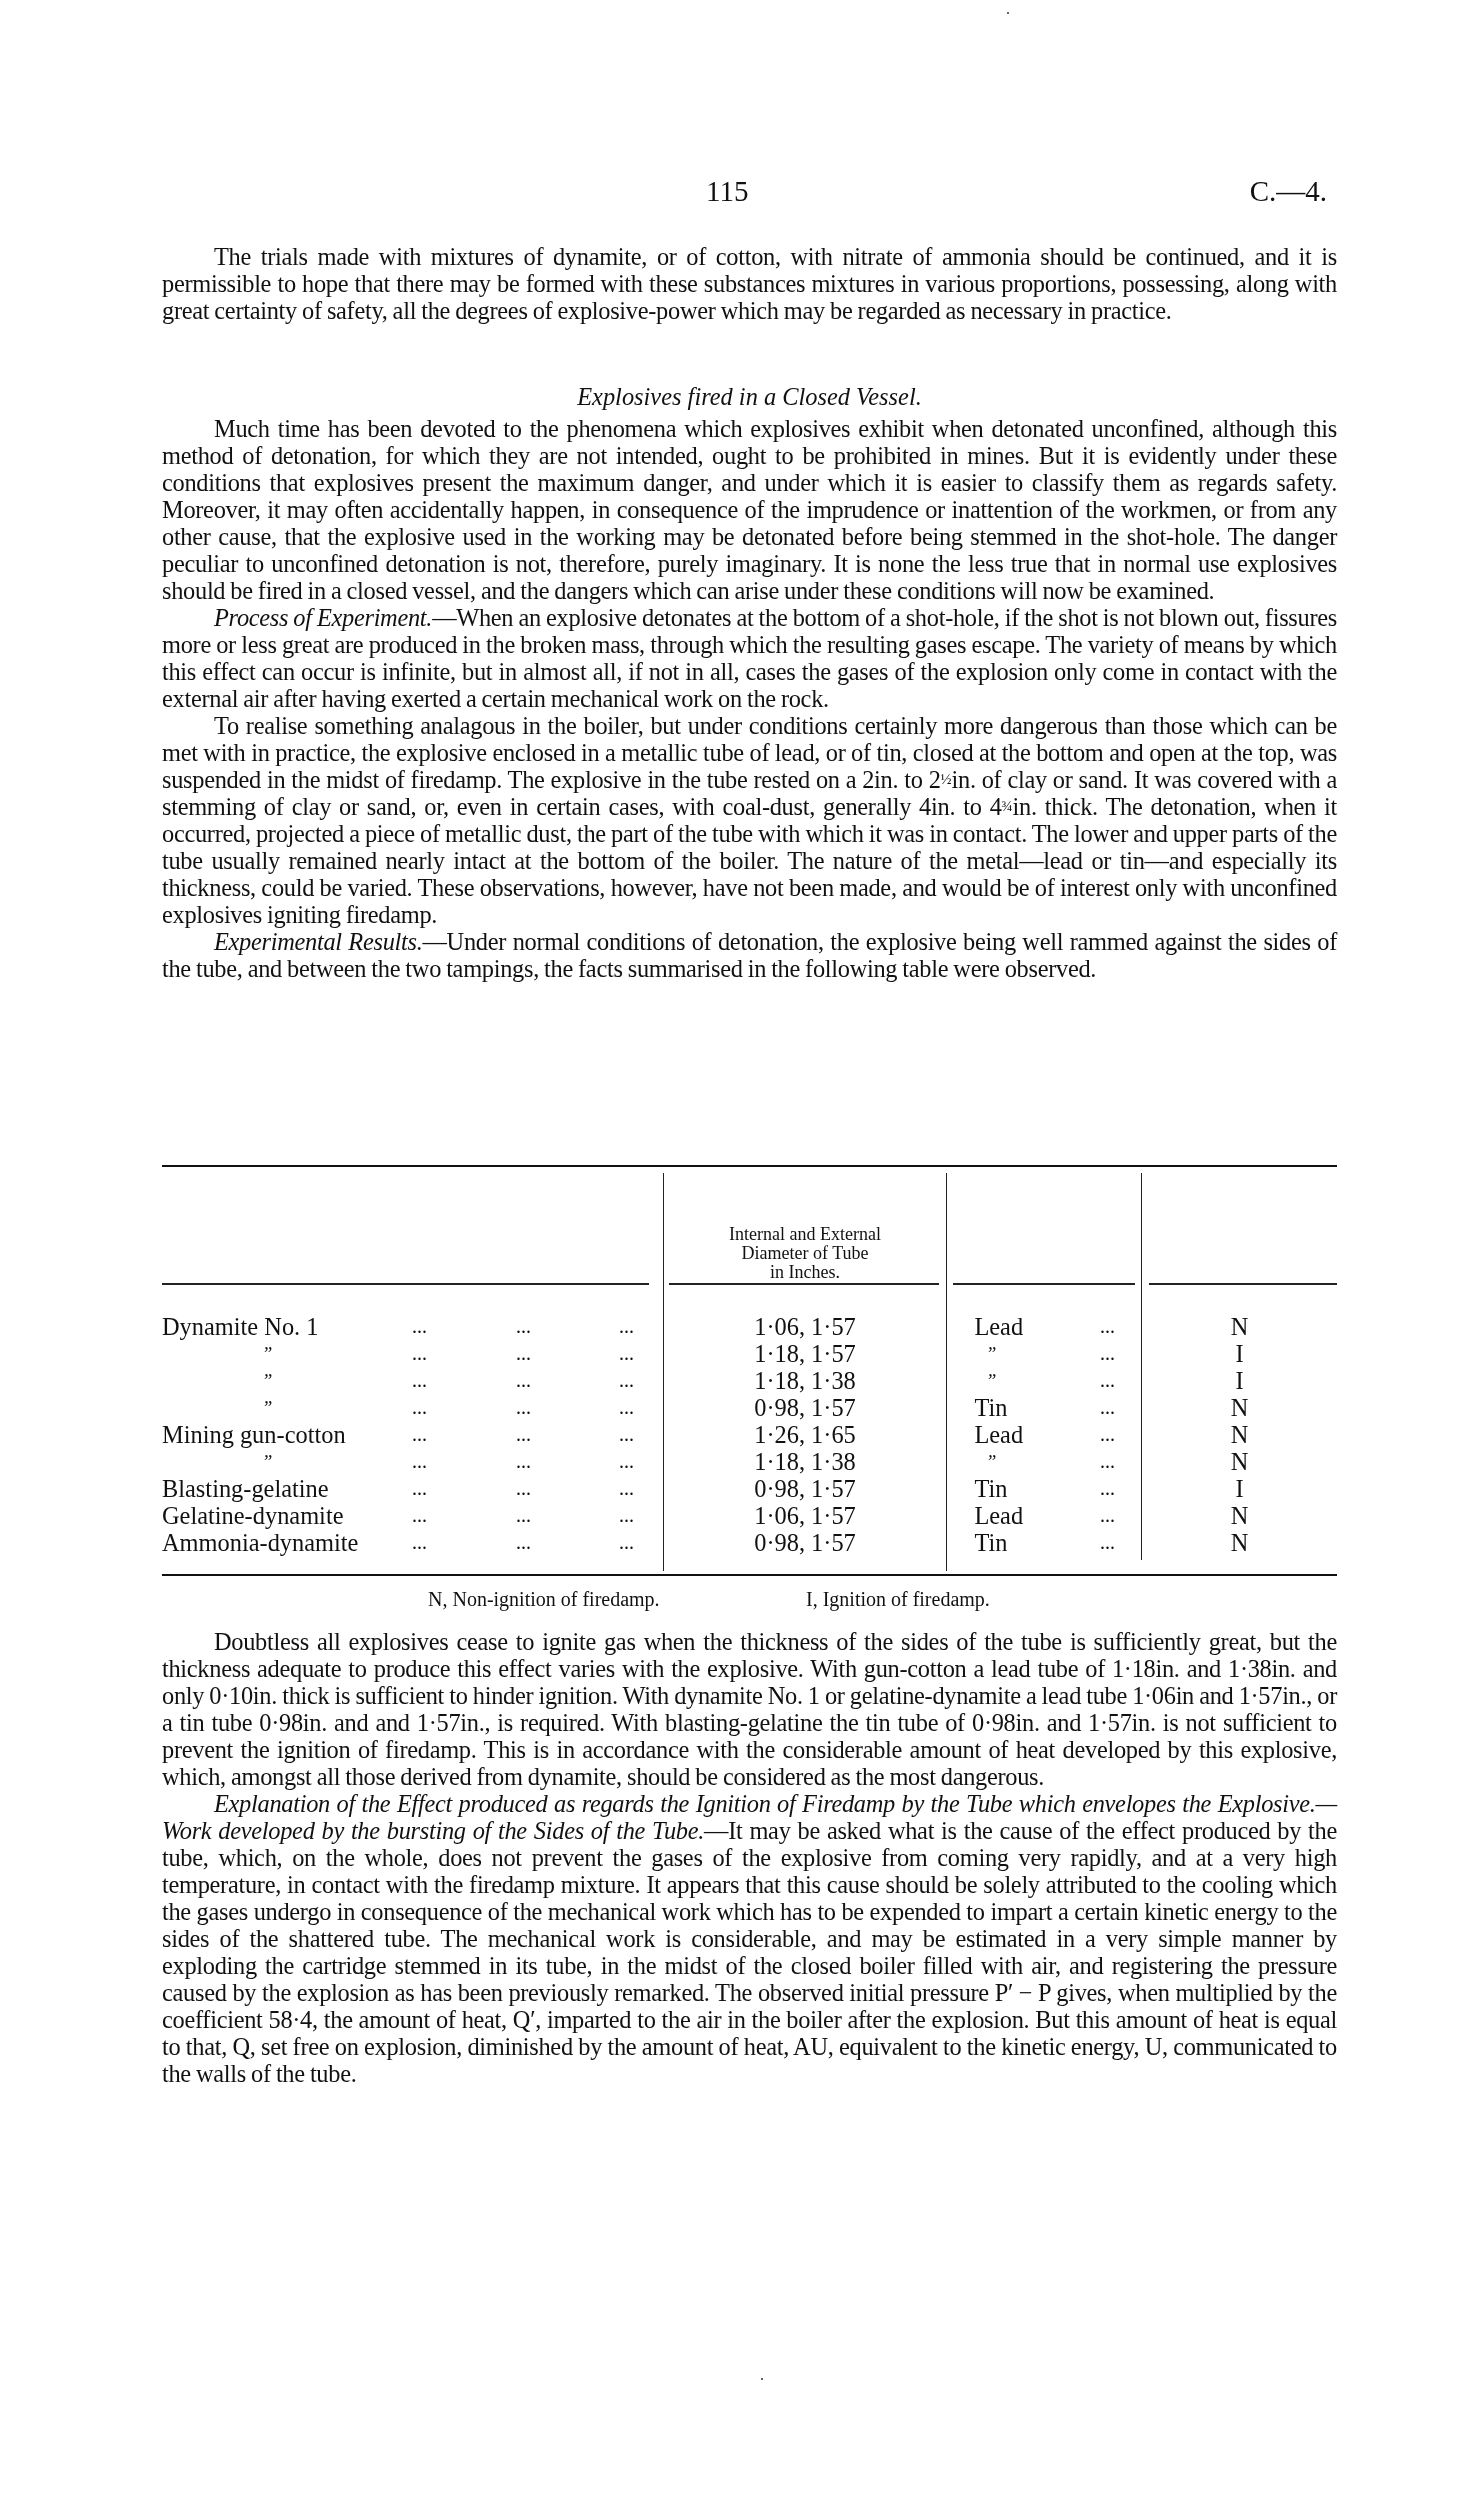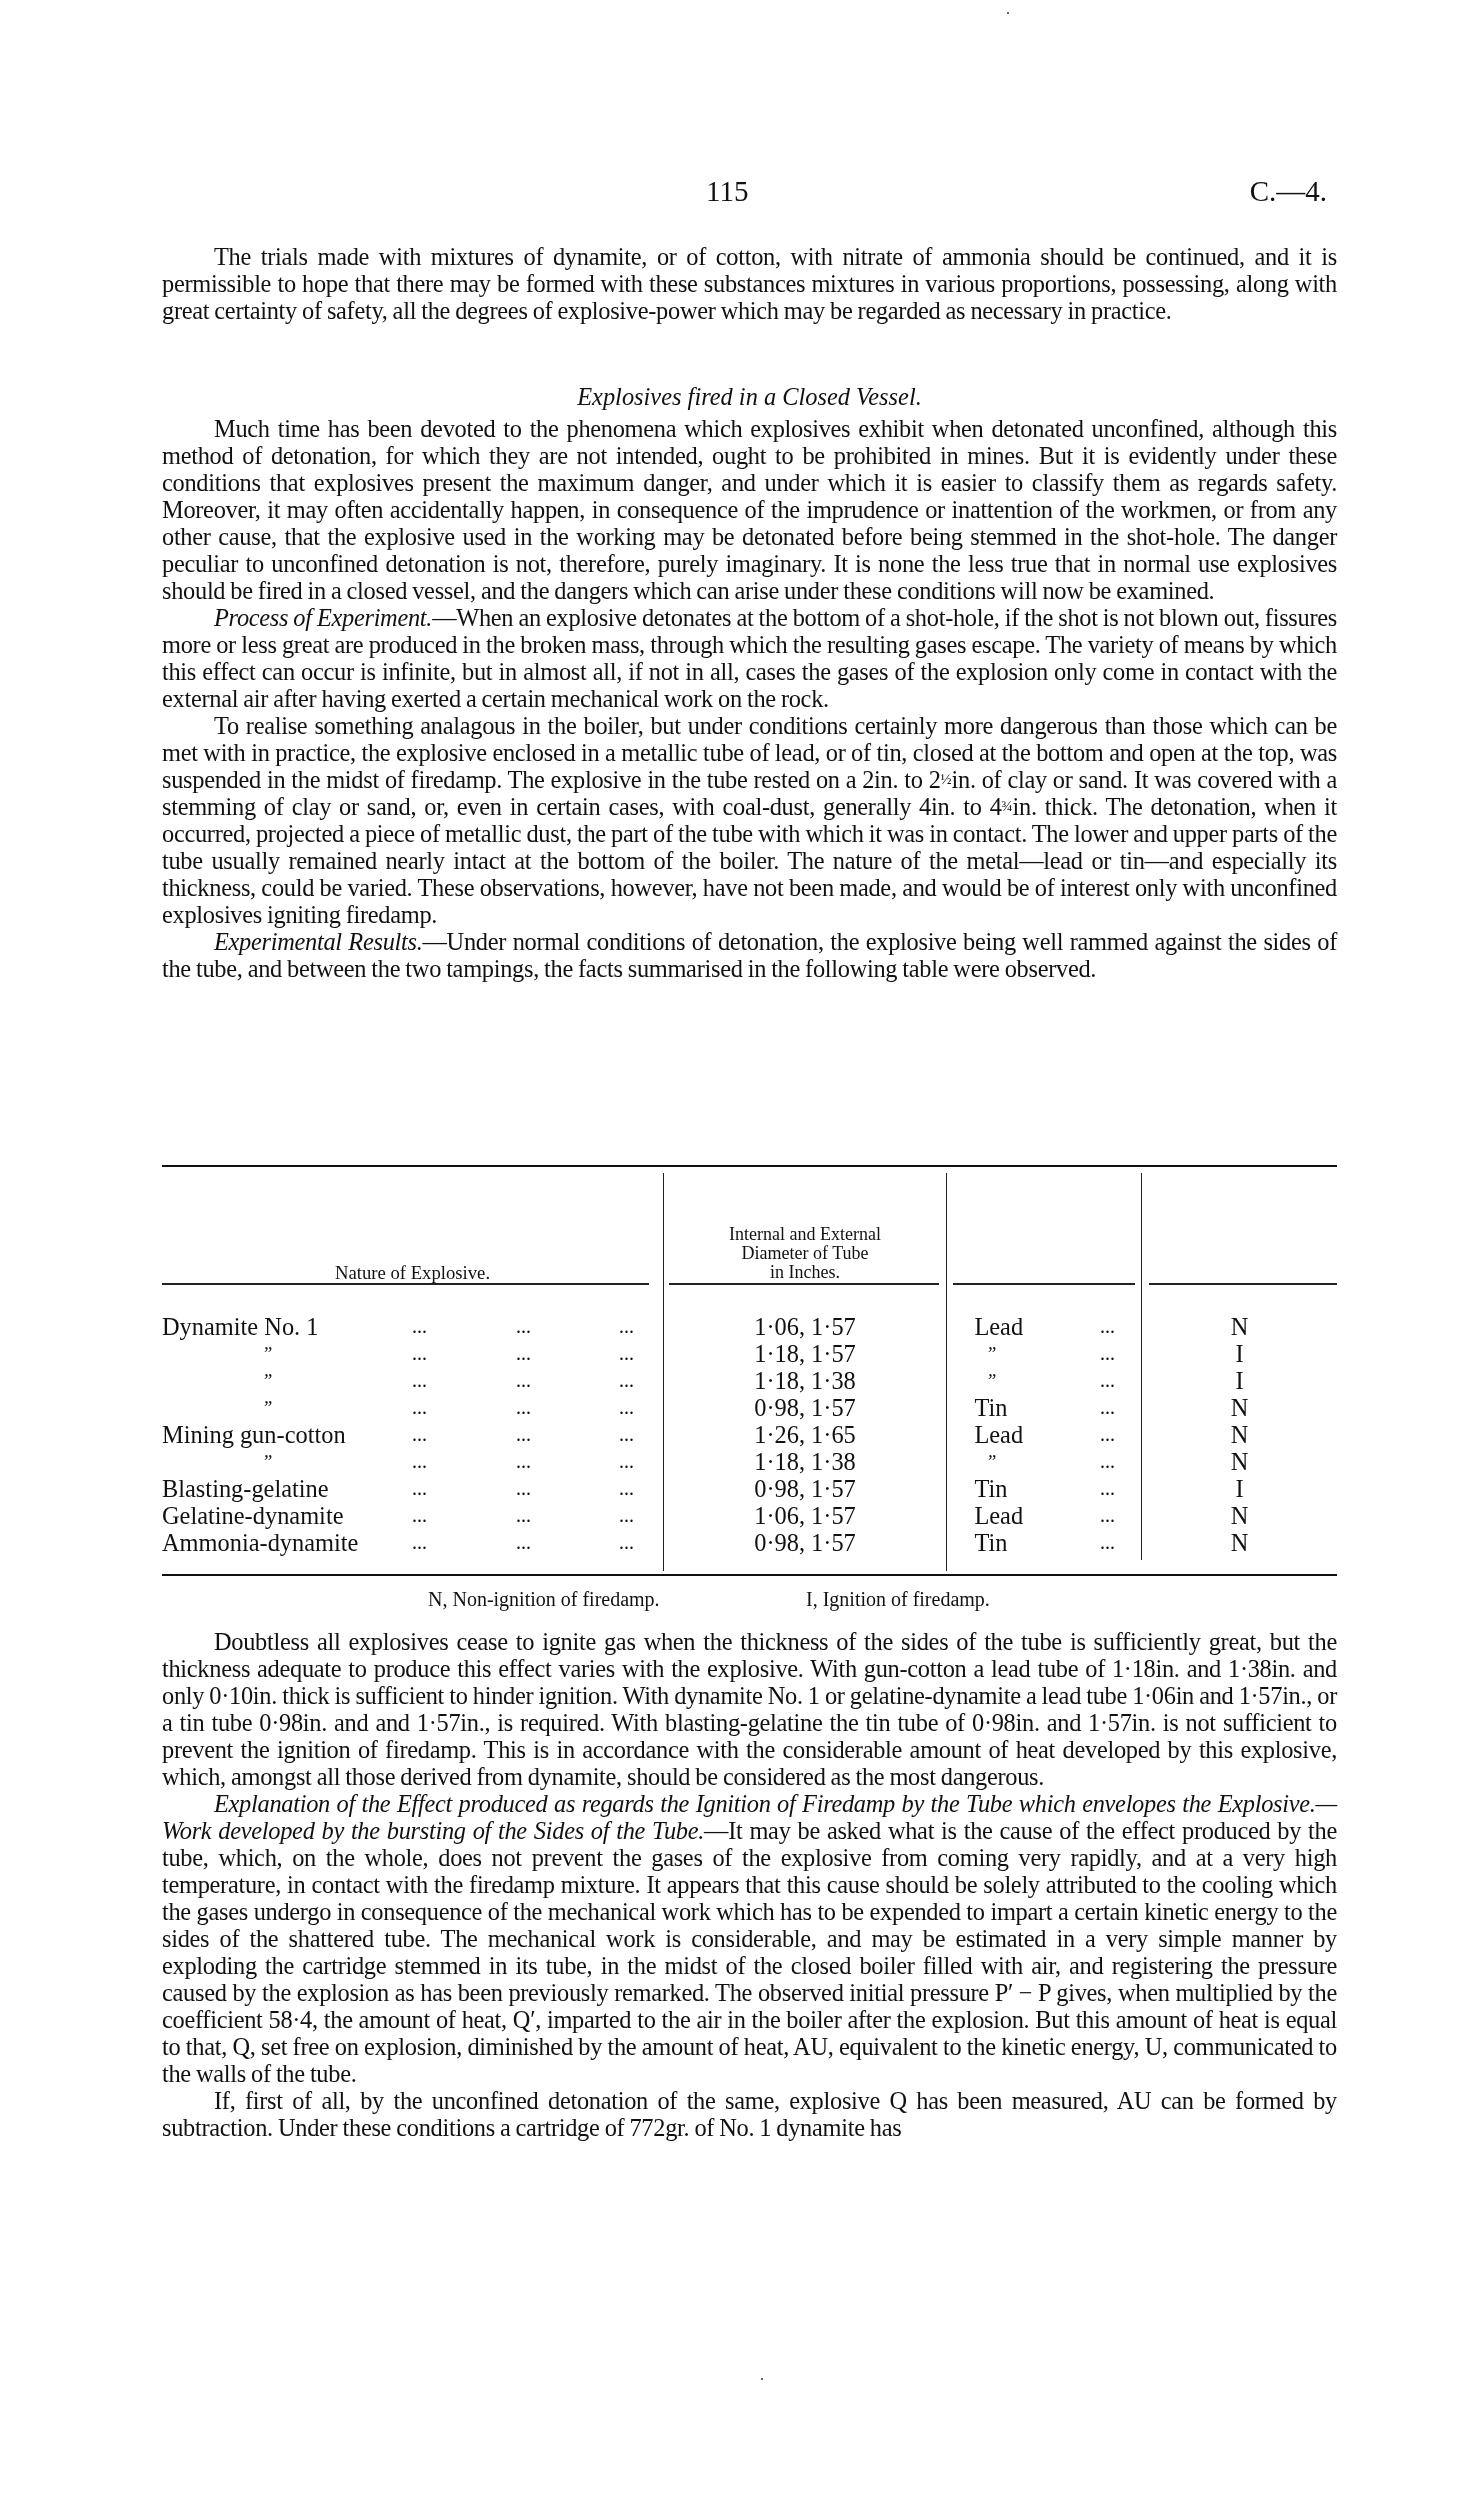--- a/index.html
+++ b/index.html
@@ -112,23 +112,20 @@
     <em>Experimental Results.</em><span>—Under normal conditions of detonation, the explosive being well rammed against the sides of the tube, and between the two tampings, the facts summarised in the following table were observed.</span>
   </p>
 </div>
 
 <div class="table-wrap">
   <div class="rule-top"></div>
   <div class="vline v1"></div>
   <div class="vline v2"></div>
   <div class="vline v3"></div>
 
-  <div class="th c0">
-      <span>Nature of Explosive.</span>
-    </div>
   <div class="th c1">
       <span>Internal and External
 Diameter of Tube
 in Inches.</span>
     </div>
 
   <div class="head-rule h0"></div>
   <div class="head-rule h1"></div>
   <div class="head-rule h2"></div>
   <div class="head-rule h3"></div>
@@ -245,20 +242,17 @@
   <span class="leg-i">I, Ignition of firedamp.</span>
 </div>
 
 <div class="text-block" id="block3">
   <p>
     <span>Doubtless all explosives cease to ignite gas when the thickness of the sides of the tube is sufficiently great, but the thickness adequate to produce this effect varies with the explosive. With gun-cotton a lead tube of 1·18in. and 1·38in. and only 0·10in. thick is sufficient to hinder ignition. With dynamite No. 1 or gelatine-dynamite a lead tube 1·06in and 1·57in., or a tin tube 0·98in. and and 1·57in., is required. With blasting-gelatine the tin tube of 0·98in. and 1·57in. is not sufficient to prevent the ignition of firedamp. This is in accordance with the considerable amount of heat developed by this explosive, which, amongst all those derived from dynamite, should be considered as the most dangerous.</span>
   </p>
   <p>
     <em>Explanation of the Effect produced as regards the Ignition of Firedamp by the Tube which envelopes the Explosive.—Work developed by the bursting of the Sides of the Tube.</em><span>—It may be asked what is the cause of the effect produced by the tube, which, on the whole, does not prevent the gases of the explosive from coming very rapidly, and at a very high temperature, in contact with the firedamp mixture. It appears that this cause should be solely attributed to the cooling which the gases undergo in consequence of the mechanical work which has to be expended to impart a certain kinetic energy to the sides of the shattered tube. The mechanical work is considerable, and may be estimated in a very simple manner by exploding the cartridge stemmed in its tube, in the midst of the closed boiler filled with air, and registering the pressure caused by the explosion as has been previously remarked. The observed initial pressure P′ − P gives, when multiplied by the coefficient 58·4, the amount of heat, Q′, imparted to the air in the boiler after the explosion. But this amount of heat is equal to that, Q, set free on explosion, diminished by the amount of heat, AU, equivalent to the kinetic energy, U, communicated to the walls of the tube.</span>
   </p>
-  <p>
-    <span>If, first of all, by the unconfined detonation of the same, explosive Q has been measured, AU can be formed by subtraction. Under these conditions a cartridge of 772gr. of No. 1 dynamite has</span>
-  </p>
 </div>
 
 <div class="speck" style="left:761px; top:2378px;"></div>
 <div class="speck" style="left:1007px; top:12px;"></div>
 
 
 </body></html>

